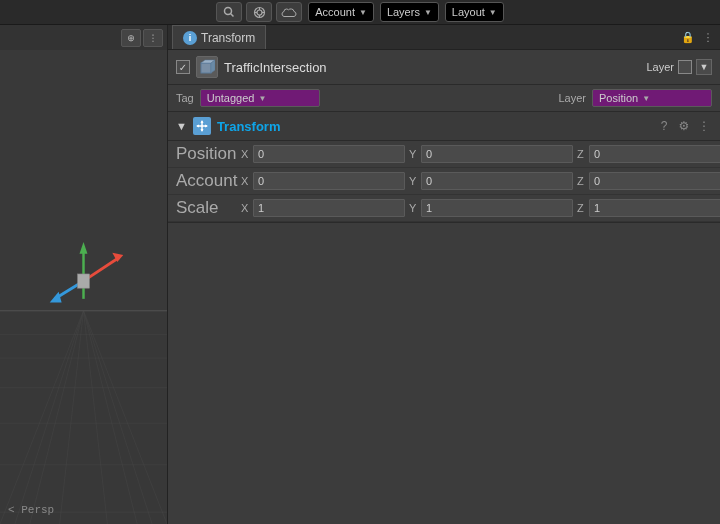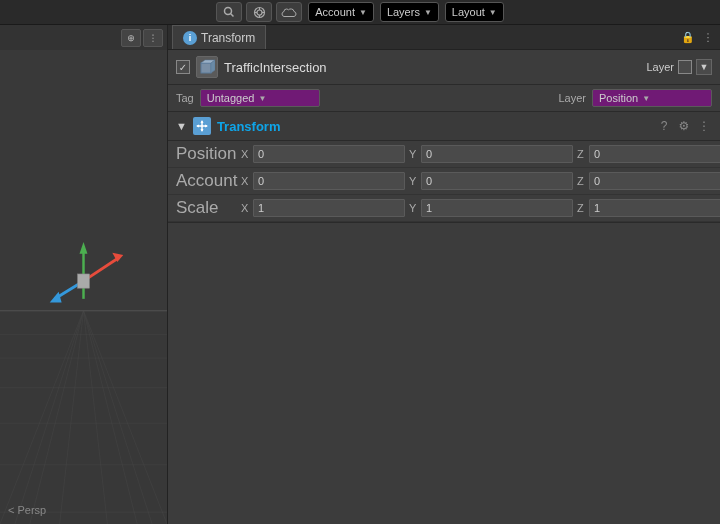--- a/index.html
+++ b/index.html
@@ -96,20 +96,21 @@
       justify-content: center;
       cursor: pointer;
       font-size: 9px;
       color: #bbb;
     }
     .grid-canvas {
       width: 100%;
       height: calc(100% - 25px);
       position: relative;
       overflow: hidden;
+      font-family: Liberation Mono, monospace;
     }
     .grid-svg {
       position: absolute;
       top: 0; left: 0;
       width: 100%; height: 100%;
     }
     .persp-label {
       position: absolute;
       bottom: 8px;
       left: 8px;

